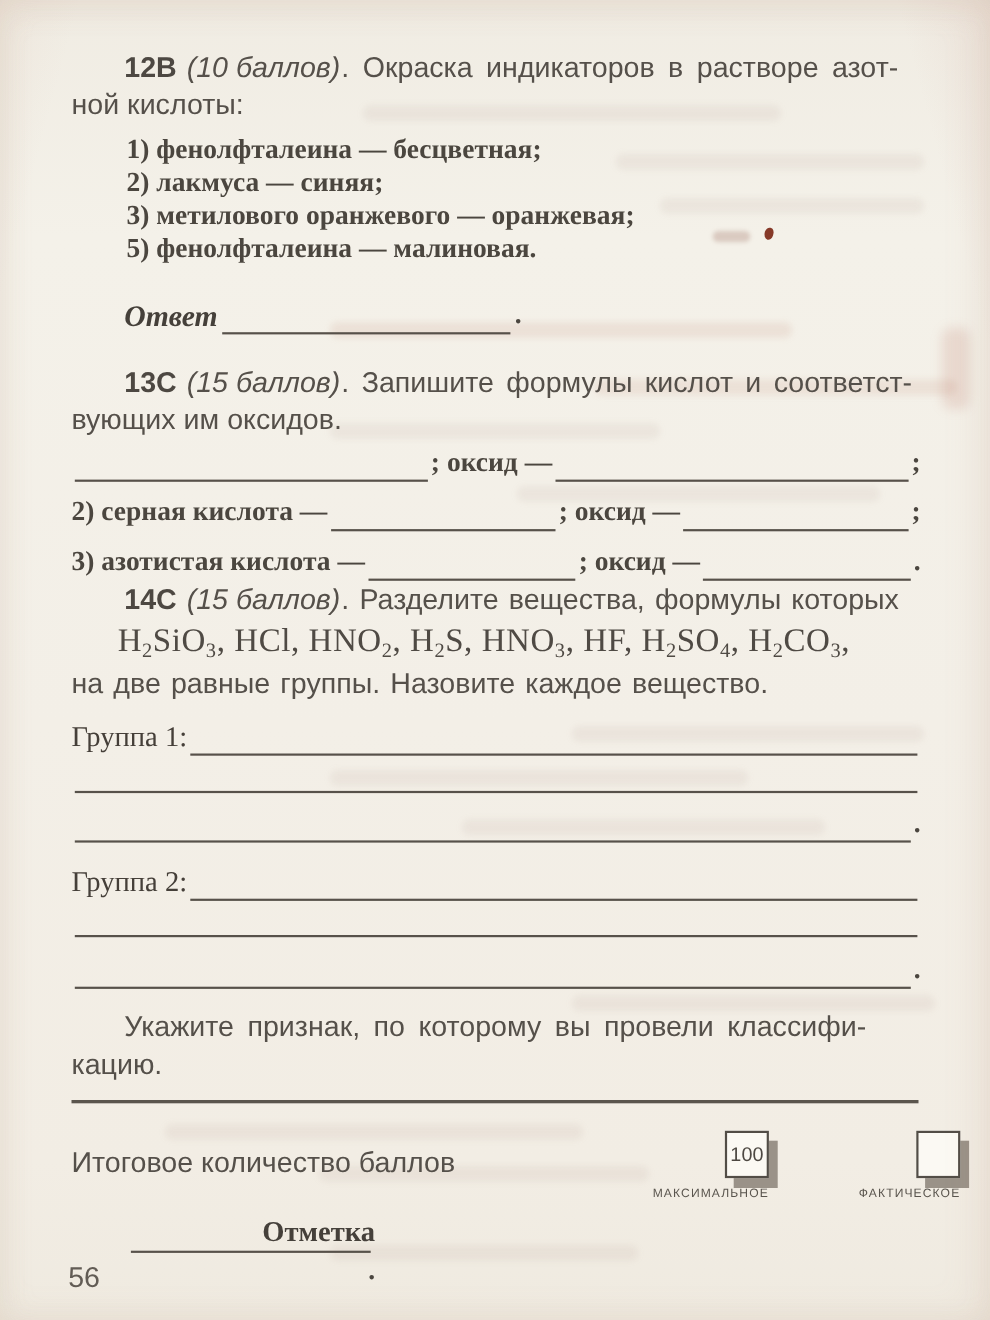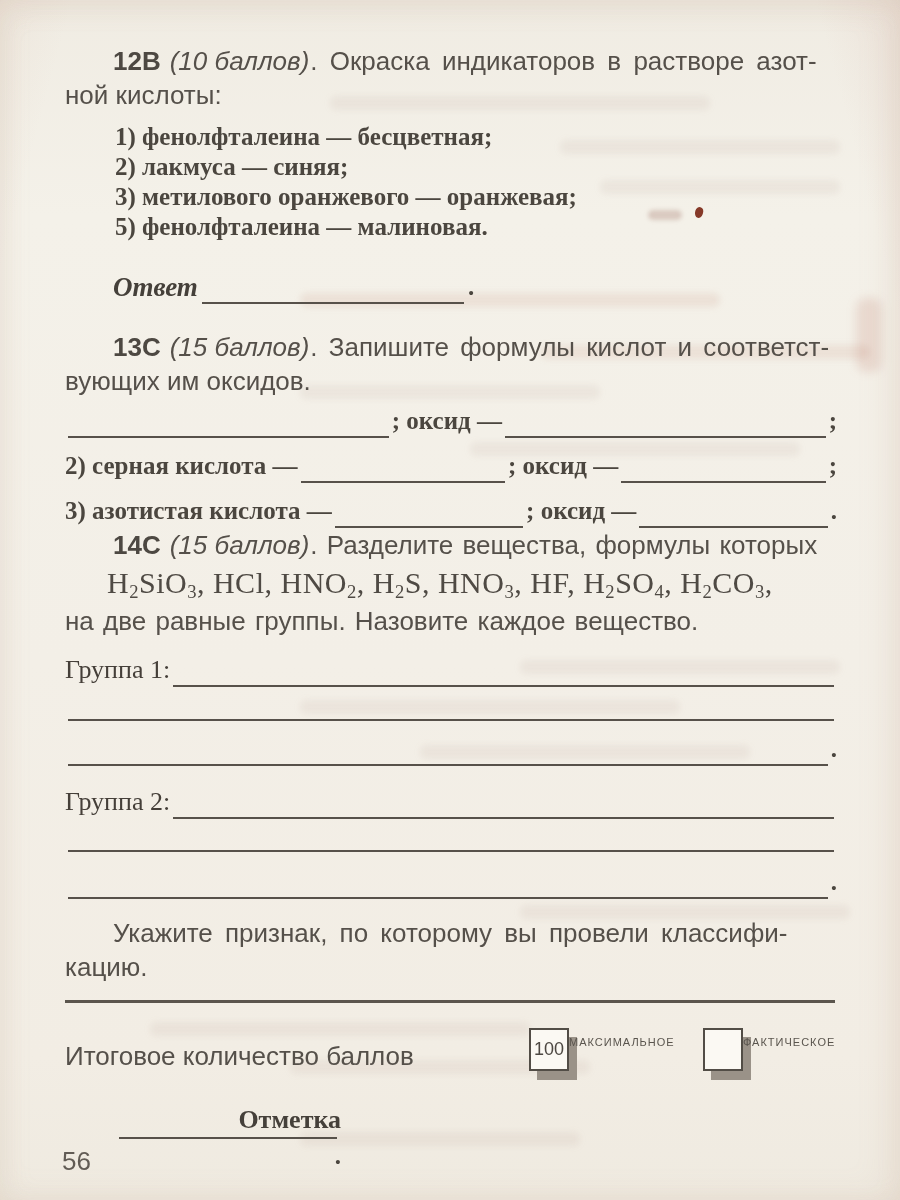--- a/index.html
+++ b/index.html
@@ -45,21 +45,21 @@
   .answer-label { font-style:italic; font-weight:bold; font-size:27px; color:#45403a; }
 
   .formula-line { position:absolute; left:42px; right:0; font-size:30px; line-height:42px;
                   font-weight:normal; color:#4f4a44; letter-spacing:0.5px; white-space:nowrap; }
   .formula-line sub { font-size:0.62em; line-height:0; vertical-align:-0.28em; }
 
   .group-label { font-size:26px; font-weight:normal; color:#453f39; }
 
   .hr { position:absolute; left:0; right:2px; border-bottom:3px solid #5b554d; }
 
-  .score-col { position:absolute; width:170px; display:flex; flex-direction:row; align-items:flex-start; }
+  .score-col { position:absolute; width:170px; display:flex; flex-direction:column; align-items:flex-end; }
   .score-box { width:40px; height:43px; background:#fbf9f3; border:2px solid #524d46;
                box-shadow:8px 9px 0 #9a9288; display:flex; align-items:center; justify-content:center;
                font-family:"Liberation Sans", sans-serif; font-size:18px; color:#4d4842; }
   .score-cap { margin-top:8px; font-family:Liberation Sans, sans-serif; font-size:11px;
                letter-spacing:1px; color:#5a554e; white-space:nowrap; }
 
   .footer-label { position:absolute; font-size:26px; line-height:32px; white-space:nowrap; }
   .mark-label { font-size:26px; font-weight:bold; color:#45403a; }
   .page-num { position:absolute; left:62px; top:1146px; font-family:"Liberation Sans", sans-serif;
               font-size:26px; color:#625c55; }

